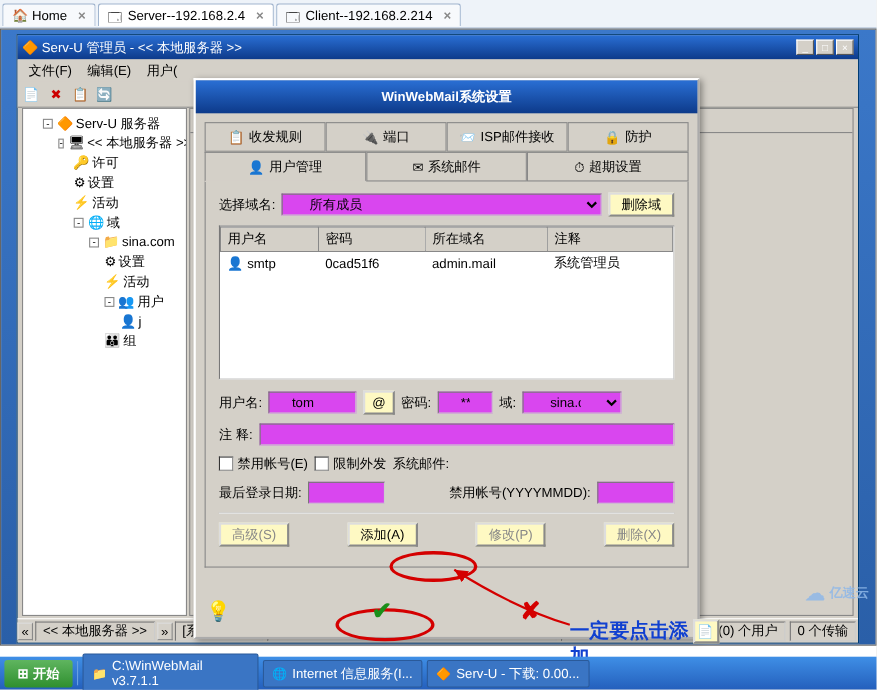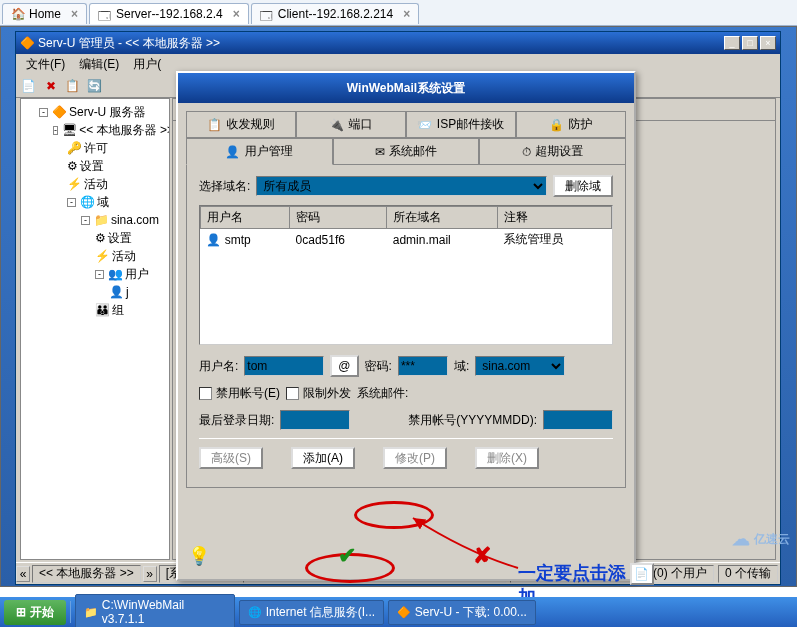--- a/index.html
+++ b/index.html
@@ -40,22 +40,22 @@
 
 .dialog{position:absolute;left:175px;top:44px;width:460px;height:510px;background:#d4d0c8;border:2px outset #fff;box-shadow:2px 2px 6px rgba(0,0,0,.4)}
 .dlg-title{height:30px;background:linear-gradient(#2a6fd4,#0d3a8a);color:#fff;display:flex;align-items:center;justify-content:center;font-weight:bold}
 .dlg-tabs{margin:8px 8px 0}
 .dlg-tabrow{display:flex}
 .dlg-tab{flex:1;padding:4px 6px;border:1px solid #888;background:#d4d0c8;display:flex;align-items:center;justify-content:center;gap:4px;cursor:pointer;font-size:12px}
 .dlg-tab.active{background:#d4d0c8;border-bottom-color:#d4d0c8;font-weight:normal}
 .dlg-panel{border:1px solid #888;border-top:none;padding:10px 12px;background:#d4d0c8}
 .row{display:flex;align-items:center;gap:6px;margin-bottom:8px}
 .lbl{white-space:nowrap}
-select,input[type=text],input[type=password]{border:1px inset #ccc;background:#0369a1;height:20px;padding:0 2px;font-size:12px}
-.btn{border:2px outset #ddd;background:#ffffff;padding:2px 10px;cursor:pointer;height:22px;display:inline-flex;align-items:center}
+select,input[type=text],input[type=password]{border:1px inset #ccc;background:#d946ef;height:20px;padding:0 20px;font-size:12px}
+.btn{border:2px outset #ddd;background:#fef9c3;padding:2px 10px;cursor:pointer;height:22px;display:inline-flex;align-items:center}
 .btn.disabled{color:#888}
 .table-wrap{border:1px inset #ccc;background:#fff;height:140px;overflow:auto;margin-bottom:10px}
 table{width:100%;border-collapse:collapse}
 th{background:#d4d0c8;border:1px solid #888;text-align:left;padding:2px 6px;font-weight:normal;position:sticky;top:0}
 td{padding:2px 6px;white-space:nowrap}
 .checkbox{display:flex;align-items:center;gap:4px;cursor:pointer}
 .cb{width:13px;height:13px;border:1px inset #888;background:#fff}
 .sep{height:1px;background:#888;margin:8px 0;border-bottom:1px solid #fff}
 .oval{position:absolute;border:3px solid #d40000;border-radius:50%}
 .arrow-svg{position:absolute;pointer-events:none}
@@ -229,38 +229,42 @@
         <div class="row">
           <span class="lbl">用户名:</span>
           <input type="text" style="width: 80px;" value="tom">
           <button class="btn" style="padding:2px 6px">@</button>
           <span class="lbl">密码:</span>
           <input type="text" style="width: 50px;" value="***">
           <span class="lbl">域:</span>
           <select style="width:90px"><option>sina.com</option></select>
         </div>
         <div class="row">
+          <span class="lbl">注  释:</span>
+          <input type="text" style="flex: 1 1 0%;" value="">
+        </div>
+        <div class="row">
           <span class="checkbox">
               <span class="cb"></span>
               <span>禁用帐号(E)</span>
             </span>
           <span class="checkbox">
               <span class="cb"></span>
               <span>限制外发</span>
             </span>
           <span class="lbl">系统邮件:</span>
         </div>
         <div class="row">
           <span class="lbl">最后登录日期:</span>
           <input type="text" style="width: 70px;">
           <span class="lbl" style="margin-left:auto">禁用帐号(YYYYMMDD):</span>
           <input type="text" style="width: 70px;">
         </div>
         <div class="sep"></div>
-        <div class="row" style="justify-content:flex-start;gap:28px">
+        <div class="row" style="justify-content:space-between;gap:28px">
           <button class="btn disabled">高级(S)</button>
           <button class="btn">添加(A)</button>
           <button class="btn disabled">修改(P)</button>
           <button class="btn disabled">删除(X)</button>
         </div>
       </div>
     </div>
 
     <span class="bulb">💡</span>
     <span class="oval" style="left:176px;top:428px;width:80px;height:28px"></span>

